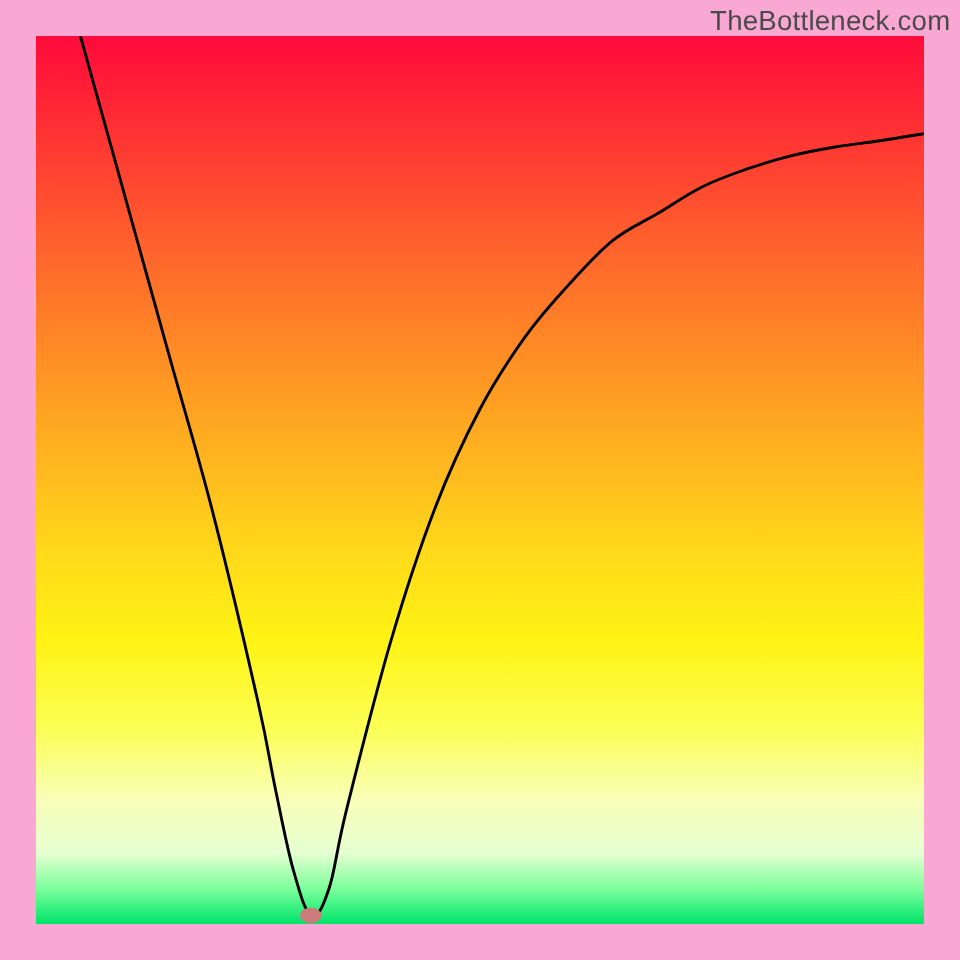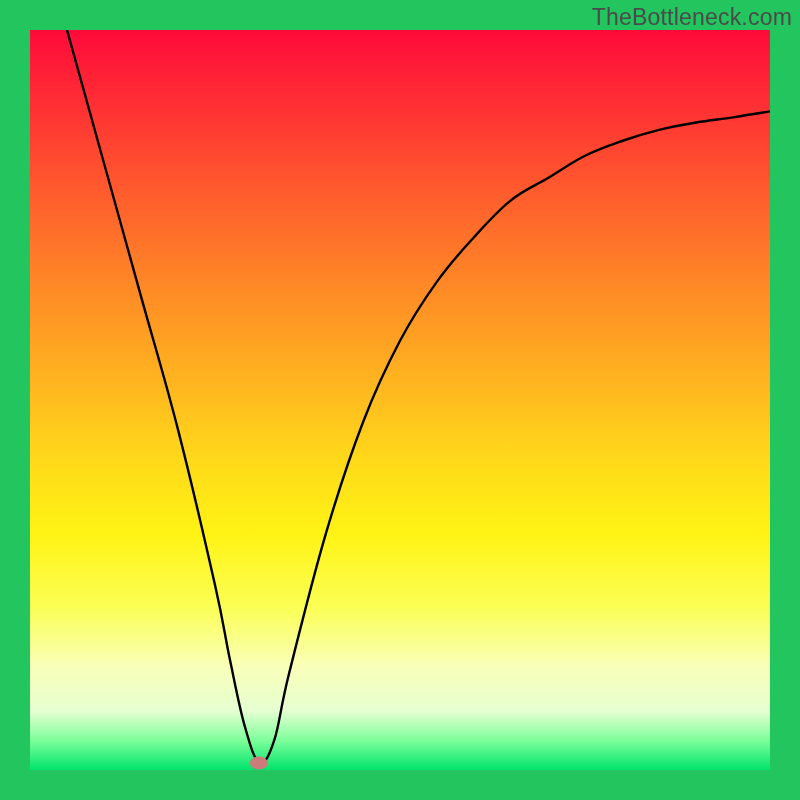--- a/index.html
+++ b/index.html
@@ -1,21 +1,21 @@
 <!DOCTYPE html>
 <html><head>
 <meta charset="utf-8">
 <style>
   * { margin: 0; padding: 0; box-sizing: border-box; }
   html, body { width: 800px; height: 800px; overflow: hidden; background: #000; }
   .stage {
     position: relative;
     width: 800px;
     height: 800px;
-    background: #22c55e;
+    background: #f9a8d4;
   }
   .gradient-box {
     position: absolute;
     left: 30px;
     top: 30px;
     width: 740px;
     height: 740px;
     background: linear-gradient(to bottom,
       #ff0a3a 0%,
       #ff2f34 10%,

